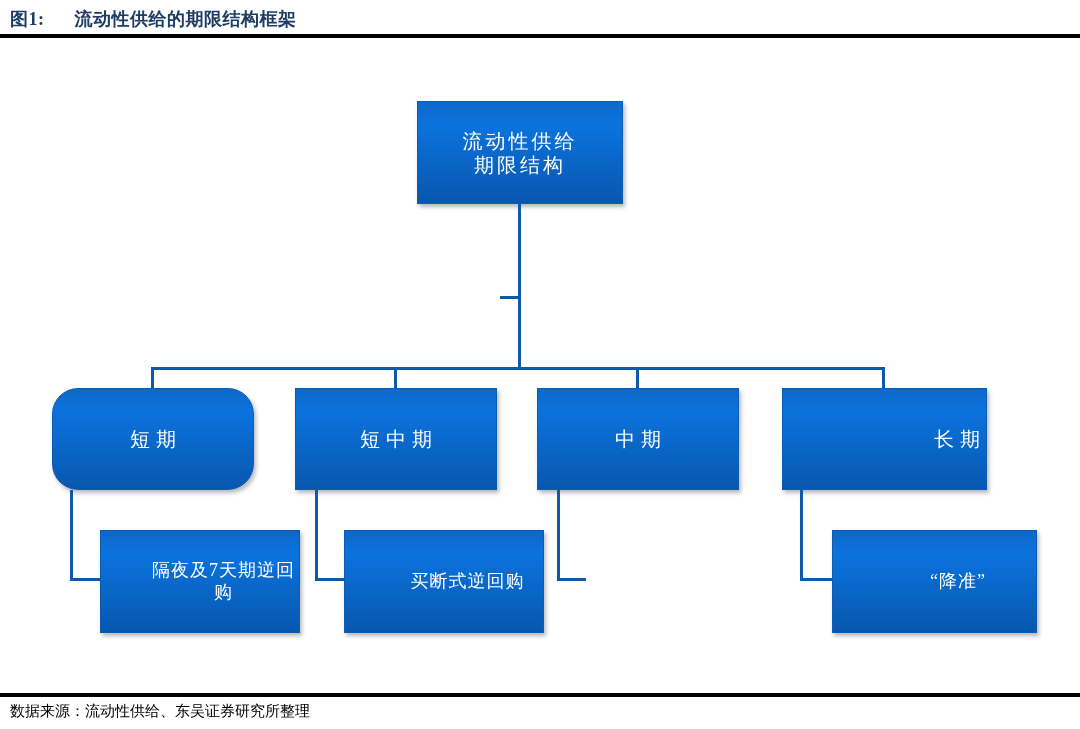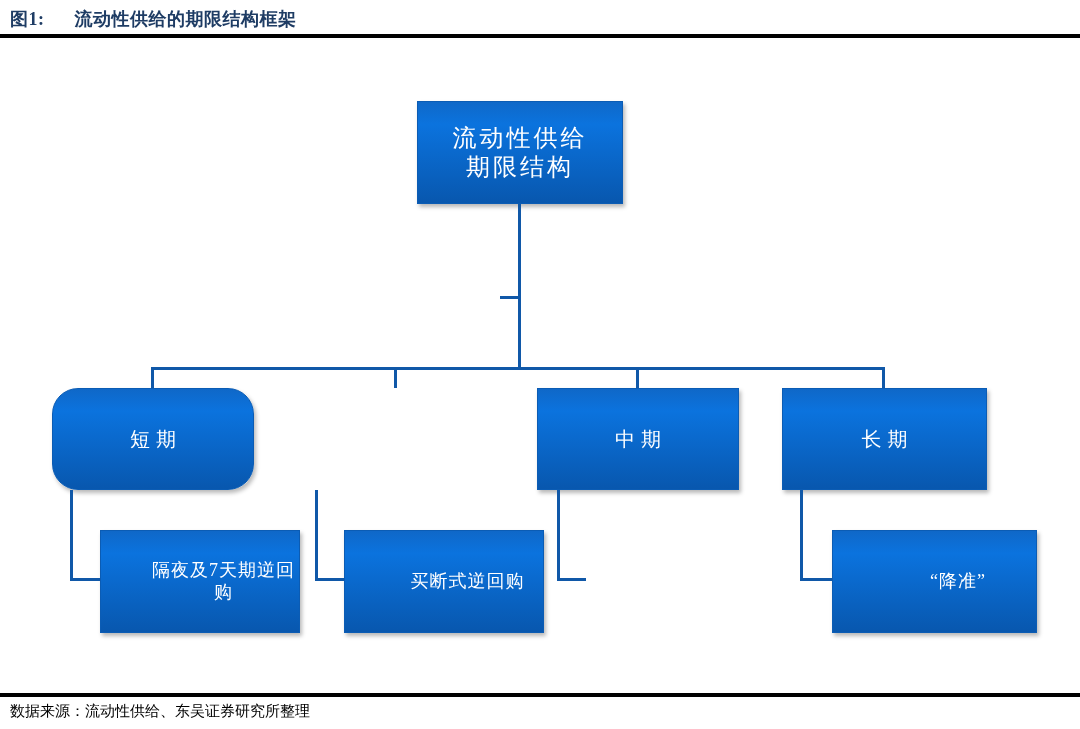--- a/index.html
+++ b/index.html
@@ -51,27 +51,27 @@
     border: 1px solid #0b5cb4;
     box-shadow: 2px 3px 4px rgba(0,0,0,0.28);
     color: #ffffff;
     display: flex;
     flex-direction: column;
     align-items: center;
     justify-content: center;
     text-align: center;
   }
   .node .lbl { line-height: 1.2; }
-  #box-root       { left: 417px; top: 101px; width: 206px; height: 103px; font-size: 24px; row-gap: 0; letter-spacing: 3px; }
+  #box-root       { left: 417px; top: 101px; width: 206px; height: 103px; font-size: 20px; row-gap: 0; letter-spacing: 3px; }
   #box-supplement { left: 295px; top: 249px; width: 205px; height: 98px;  font-size: 20px; letter-spacing: 2px; }
   .term-box  { top: 388px; width: 202px; height: 102px; font-size: 20px; letter-spacing: 6px; text-indent: 6px; }
   #box-term-0 { left: 52px; border-radius: 26px;  }
   #box-term-1 { left: 295px; }
   #box-term-2 { left: 537px; }
-  #box-term-3 { left: 782px; width: 205px; }
+  #box-term-3 { left: 782px; width: 205px; align-items: flex-end; }
   .tool-box  { top: 530px; width: 200px; height: 103px; font-size: 18px; letter-spacing: 1px; padding-left: 47px; }
   #box-tool-0 { left: 100px; }
   #box-tool-1 { left: 344px; }
   #box-tool-2 { left: 586px; }
   #box-tool-3 { left: 832px; width: 205px; }
   
   .line {
     position: absolute;
     background: #1058a8;
   }
@@ -108,20 +108,23 @@
 
   <div class="node" id="box-root">
     <span class="lbl">流动性供给</span>
     <span class="lbl">期限结构</span>
   </div>
 
 
   <div class="node term-box" id="box-term-0">
     <span class="lbl">短期</span>
   </div>
+  <div class="node term-box" id="box-term-1">
+    <span class="lbl">短中期</span>
+  </div>
   <div class="node term-box" id="box-term-2">
     <span class="lbl">中期</span>
   </div>
   <div class="node term-box" id="box-term-3">
     <span class="lbl">长期</span>
   </div>
 
   <div class="node tool-box" id="box-tool-0">
     <span class="lbl">隔夜及7天期逆回购</span>
   </div>

